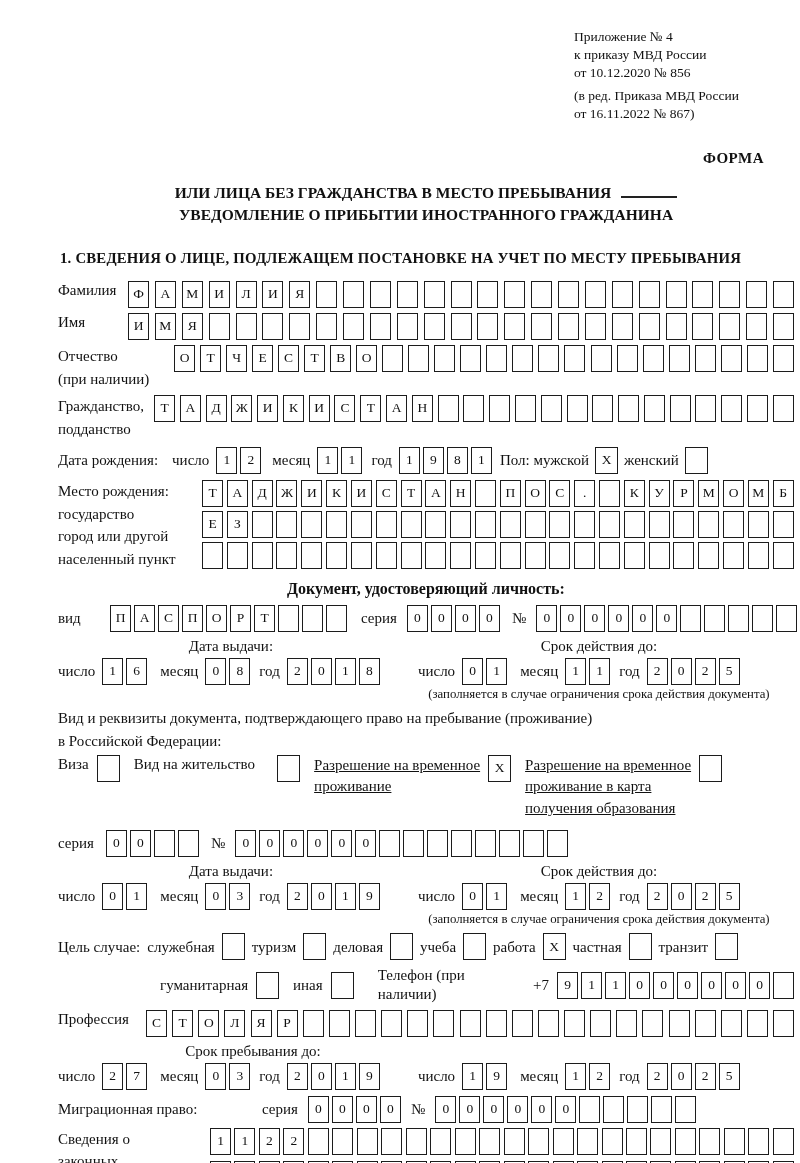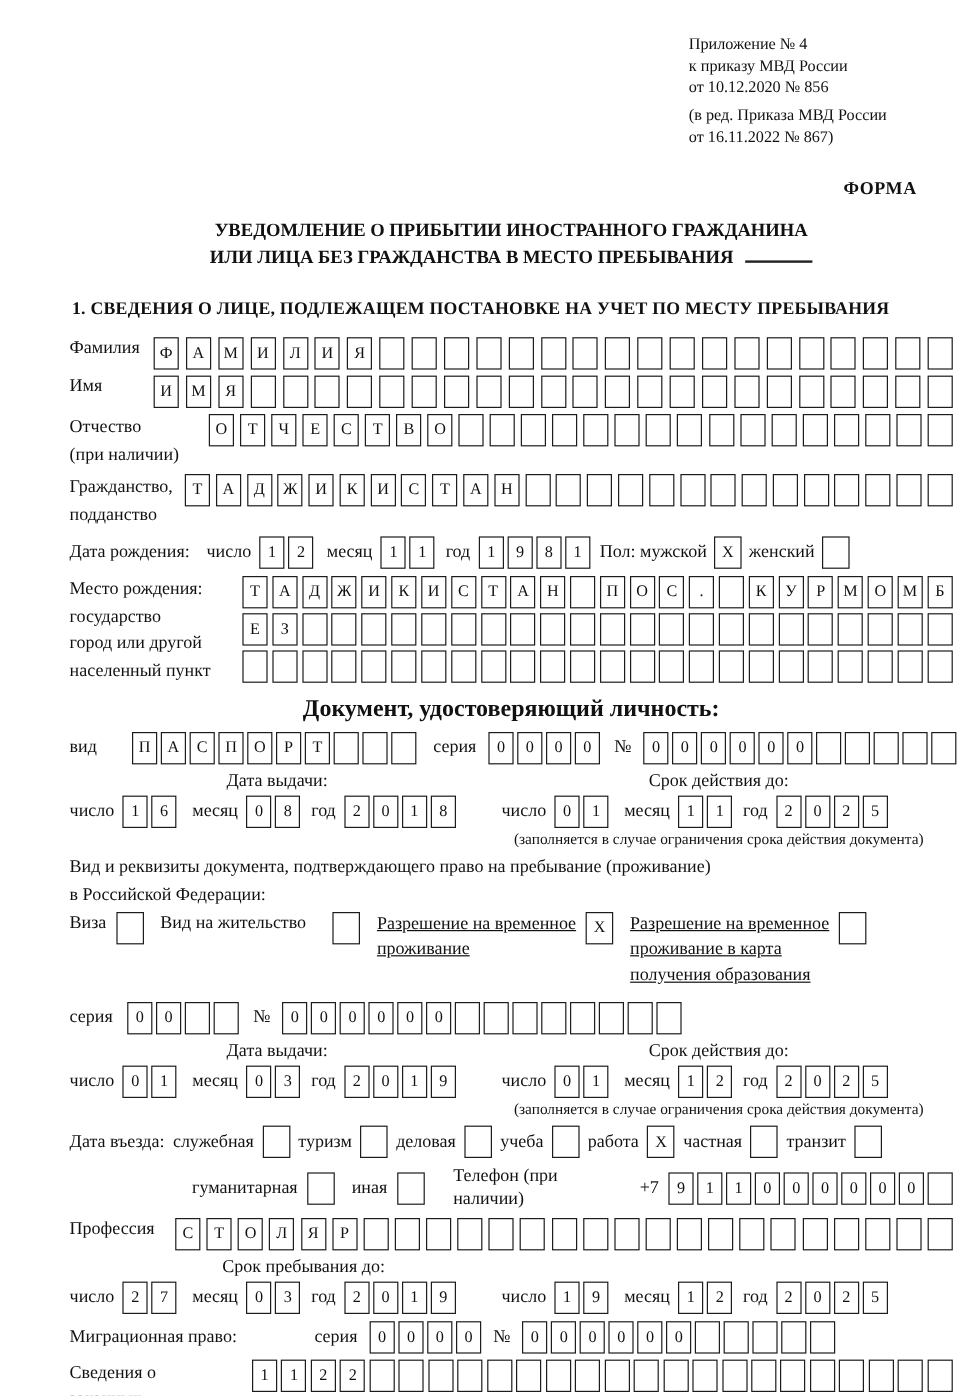--- a/index.html
+++ b/index.html
@@ -32,21 +32,21 @@
   .inl{display:inline-flex;align-items:center;gap:6px;}
   .two-col{display:flex;margin-bottom:2px;}
   .two-col .c1{width:47%;text-align:center;}
   .two-col .c2{width:53%;text-align:center;}
   .date-row{display:flex;margin-bottom:2px;}
   .date-grp{display:flex;align-items:center;gap:5px;}
   .date-grp .dl{margin-right:2px;}
   .dr-left{width:47%;}
   .dr-right{width:53%;padding-left:14px;box-sizing:border-box;}
   .note{font-size:12.8px;}
-  .doc-heading{text-align:center;font-weight:bold;font-size:20px;margin:6px 0 6px 0;}
+  .doc-heading{text-align:center;font-weight:bold;font-size:16px;margin:6px 0 6px 0;}
   .res-options{display:flex;align-items:flex-start;margin:4px 0 10px 0;}
   .res-opt{display:flex;align-items:flex-start;gap:8px;}
   .res-opt .opt-lines{text-align:left;line-height:1.45;text-decoration:underline;}
   .purpose-row{display:flex;align-items:center;gap:7px;margin-bottom:6px;flex-wrap:nowrap;}
   .purpose-row2{display:flex;align-items:center;gap:8px;margin:2px 0 6px 102px;}
   .birthplace-rows{flex:1;}
   .birthplace-rows .cells-stretch{margin-bottom:4px;}
   .rep-rows{flex:1;}
   .rep-rows .cells-stretch{margin-bottom:6px;}
   .mt2{margin-top:2px;}
@@ -58,22 +58,22 @@
   <div>Приложение № 4</div>
   <div>к приказу МВД России</div>
   <div>от 10.12.2020 № 856</div>
   <div class="ed">(в ред. Приказа МВД России</div>
   <div>от 16.11.2022 № 867)</div>
 </div>
 
 <div class="form-label">ФОРМА</div>
 
 <div class="title">
+  <div><span>ИЛИ ЛИЦА БЕЗ ГРАЖДАНСТВА В МЕСТО ПРЕБЫВАНИЯ</span><span class="uline"></span></div>
   <div>УВЕДОМЛЕНИЕ О ПРИБЫТИИ ИНОСТРАННОГО ГРАЖДАНИНА</div>
-  <div><span>ИЛИ ЛИЦА БЕЗ ГРАЖДАНСТВА В МЕСТО ПРЕБЫВАНИЯ</span><span class="uline"></span></div>
 </div>
 
 <div class="sec-heading">1. СВЕДЕНИЯ О ЛИЦЕ, ПОДЛЕЖАЩЕМ ПОСТАНОВКЕ НА УЧЕТ ПО МЕСТУ ПРЕБЫВАНИЯ</div>
 
 <div class="row">
   <span class="lbl" style="width:70px;">Фамилия</span>
   <div class="cells-stretch">
       <span class="cell">Ф</span>
       <span class="cell">А</span>
       <span class="cell">М</span>
@@ -510,21 +510,21 @@
         <span class="cell">5</span>
       </span>
   </div>
 </div>
 <div class="two-col">
   <div class="c1"></div>
   <div class="c2 note">(заполняется в случае ограничения срока действия документа)</div>
 </div>
 
 <div class="purpose-row" style="margin-top:6px;">
-  <span>Дата въезда:</span>
+  <span>Цель случае:</span>
   <span>служебная</span>
   <span class="cell cbox"></span>
   <span>туризм</span>
   <span class="cell cbox"></span>
   <span>деловая</span>
   <span class="cell cbox"></span>
   <span>учеба</span>
   <span class="cell cbox"></span>
   <span>работа</span>
   <span class="cell cbox">X</span>

